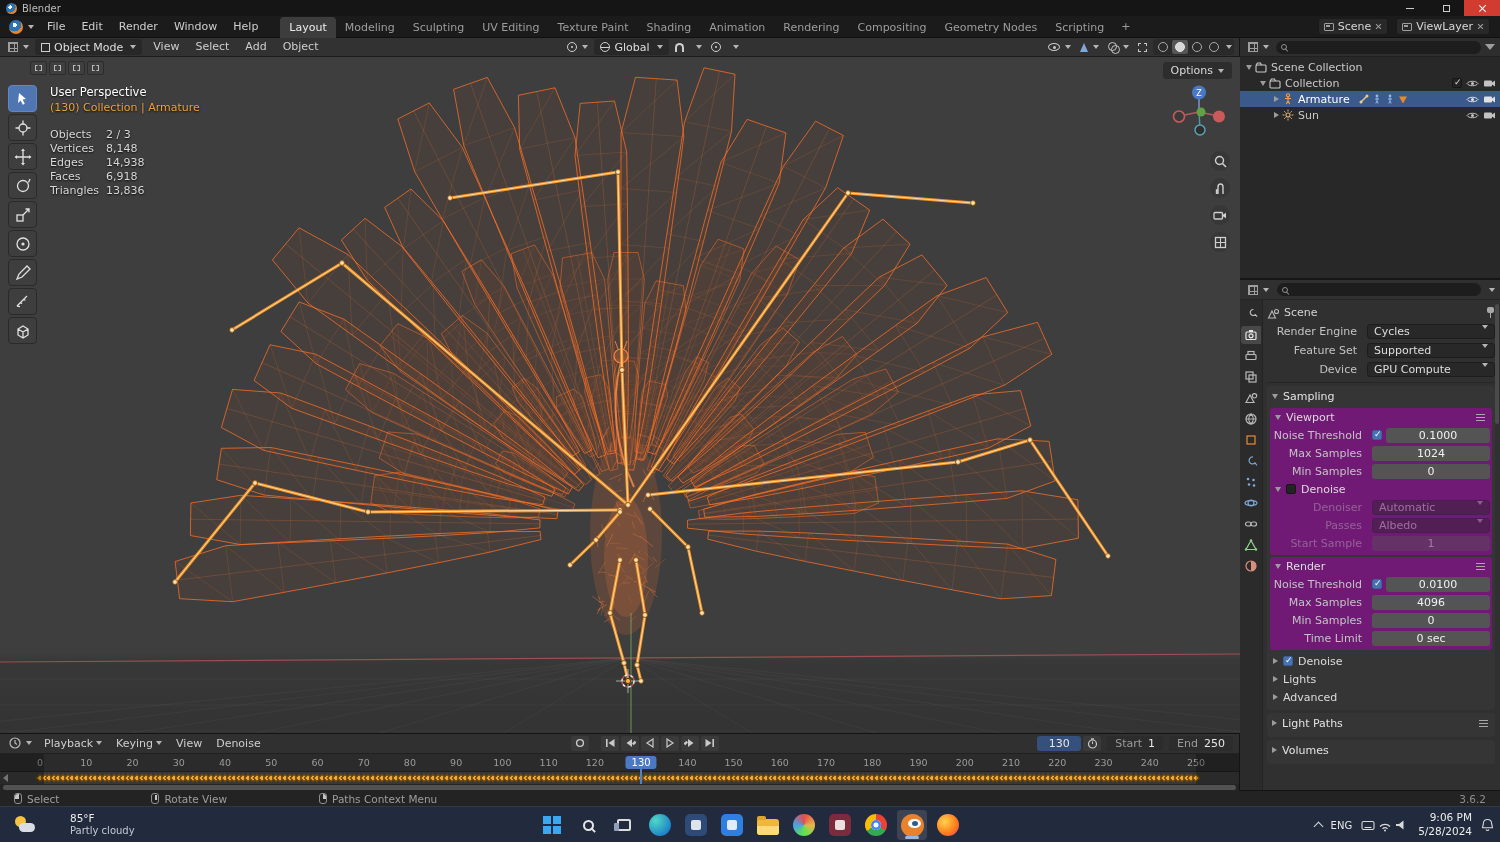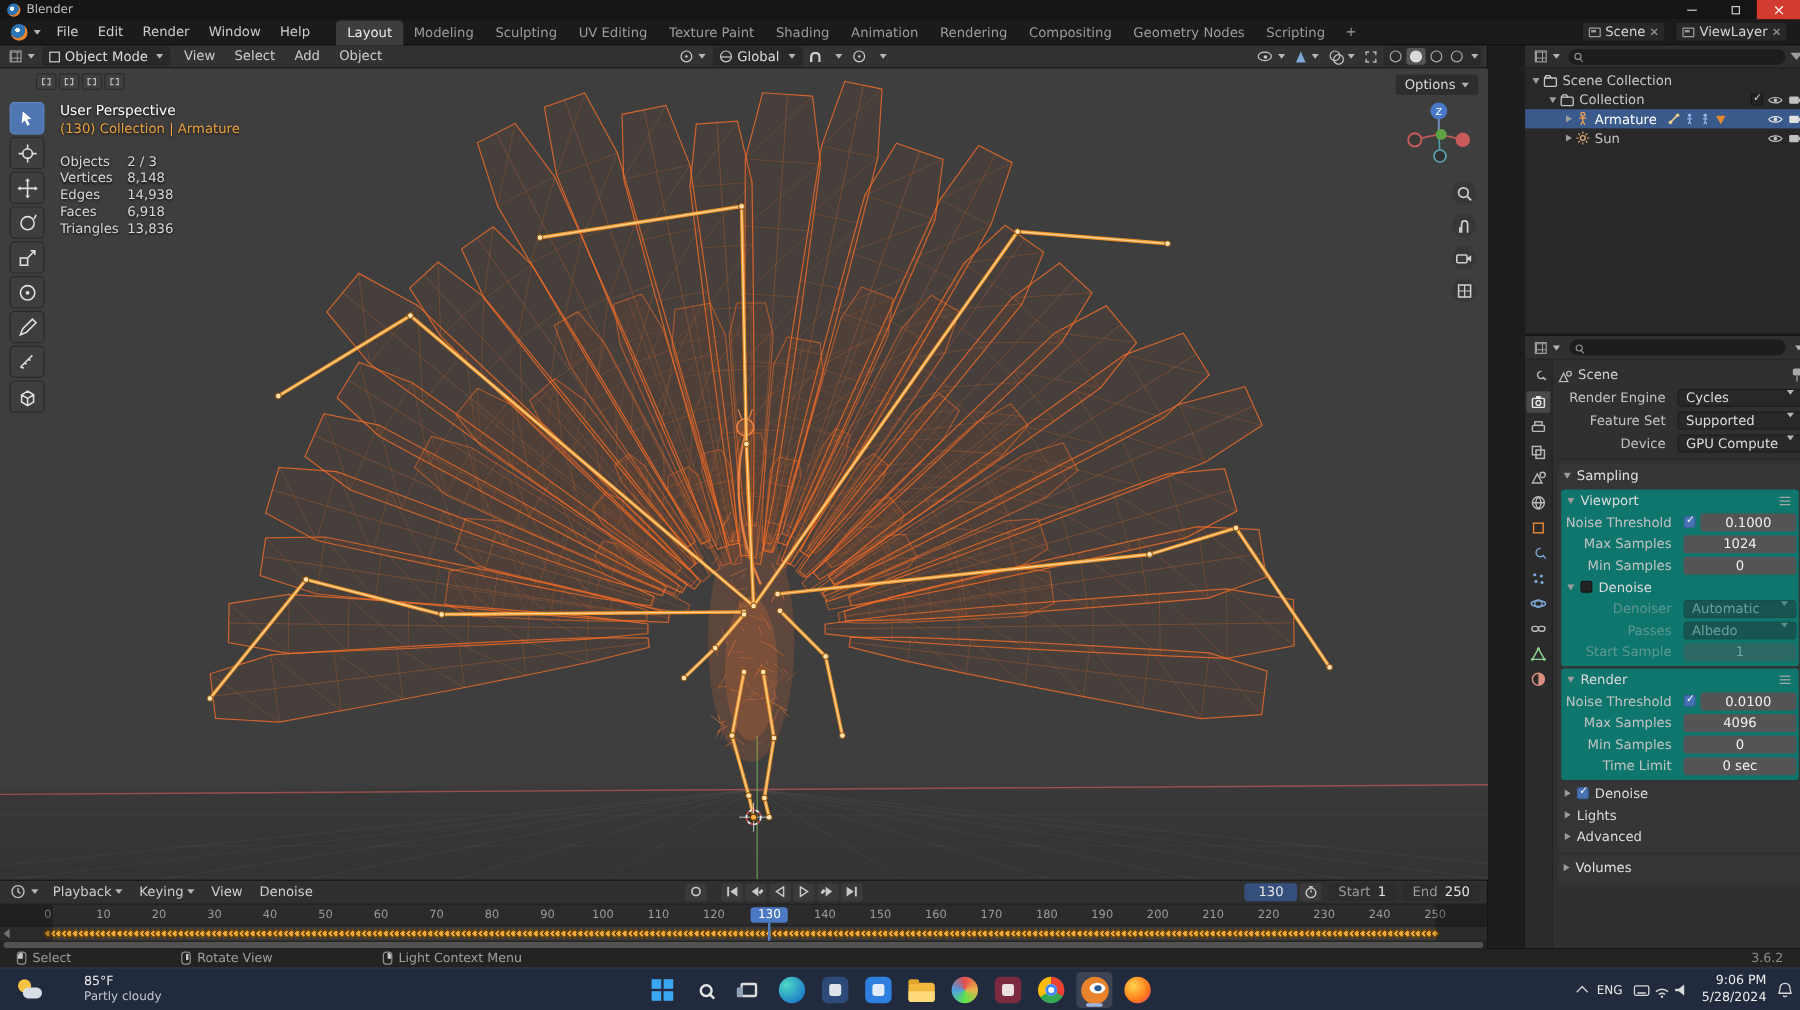--- a/index.html
+++ b/index.html
@@ -30,21 +30,21 @@
 .ws-tab.active{background:#3d3d3d;color:#ececec;}
 .add-tab{padding:3px 8px;color:#9d9d9d;}
 .topbar-right{margin-left:auto;display:flex;align-items:center;gap:8px;padding-right:6px;}
 .sel-group{display:flex;align-items:center;gap:4px;background:#282828;border:1px solid #1a1a1a;border-radius:3px;height:17px;padding:0 5px;color:#d6d6d6;}
 .mini-ic{width:10px;height:8px;border:1px solid #9e9e9e;border-radius:1px;position:relative;flex:none;}
 .mini-ic::after{content:"";position:absolute;left:1px;top:1px;width:4px;height:2px;background:#9e9e9e;}
 .sel-x{position:relative;width:7px;height:7px;opacity:.8;}
 .sel-x::before,.sel-x::after{content:"";position:absolute;left:3px;top:0;width:1px;height:7px;background:#bbb;}
 .sel-x::before{transform:rotate(45deg);} .sel-x::after{transform:rotate(-45deg);}
 
-.workrow{display:flex;height:752px;gap:31px;}
+.workrow{display:flex;height:752px;}
 .left-col{width:1240px;display:flex;flex-direction:column;border-right:1px solid #141414;}
 
 .vp-header{height:19px;background:#323232;display:flex;align-items:center;padding:0 5px;gap:3px;border-bottom:1px solid #1a1a1a;}
 .hbtn{display:flex;align-items:center;gap:2px;padding:0 3px;height:16px;border-radius:3px;}
 .pill{display:flex;align-items:center;gap:4px;background:#282828;border-radius:3px;height:16px;padding:0 6px;color:#dedede;}
 .cube-ic{width:9px;height:9px;border:1px solid #cfcfcf;position:relative;}
 .grid-ic{width:10px;height:10px;background:linear-gradient(#9e9e9e 1px,transparent 1px),linear-gradient(90deg,#9e9e9e 1px,transparent 1px);background-size:5px 5px;border:1px solid #9e9e9e;}
 .globe-ic{width:10px;height:10px;border:1px solid #cfcfcf;border-radius:50%;position:relative;}
 .globe-ic::after{content:"";position:absolute;left:0;top:4px;width:8px;height:1px;background:#cfcfcf;}
 .magnet-ic{width:9px;height:9px;border:2px solid #cfcfcf;border-bottom:none;border-radius:5px 5px 0 0;}
@@ -131,21 +131,21 @@
 .ptab.active{background:#484848;}
 .ptab svg{fill:none;}
 .props-content{flex:1;padding:3px 5px 0 4px;overflow:hidden;}
 .pc-row{display:flex;align-items:center;height:19px;gap:4px;}
 .plabel{flex:0 0 96px;text-align:right;padding-right:6px;color:#c3c3c3;white-space:nowrap;}
 .dropdown{flex:1;height:15px;background:#282828;border:1px solid #1d1d1d;border-radius:3px;display:flex;padding:0 6px;color:#dedede;gap:4px;}
 .dropdown .dd-val{flex:1;white-space:nowrap;overflow:hidden;}
 .numfield{flex:1;height:15px;background:#545454;border-radius:3px;display:flex;align-items:center;justify-content:center;color:#f1f1f1;}
 .panel{background:#353535;border-radius:4px;margin:3px 0;padding:0 3px 4px 3px;}
 .panel-header{display:flex;align-items:center;height:20px;gap:5px;color:#e2e2e2;padding:0 2px;}
-.subpanel{background:#0f766e;border-radius:3px;margin:2px 0;padding:0 2px 3px 2px;}
+.subpanel{background:#701a75;border-radius:3px;margin:2px 0;padding:0 2px 3px 2px;}
 .sub-header{display:flex;align-items:center;height:18px;gap:5px;color:#dcdcdc;padding:0 3px;}
 .preset-ic{margin-left:auto;width:11px;height:9px;position:relative;flex:none;}
 .preset-ic::before{content:"";position:absolute;left:0;top:1px;width:9px;height:1px;background:#a8a8a8;box-shadow:0 3px 0 #a8a8a8,0 6px 0 #a8a8a8;}
 .disabledrow{opacity:.42;}
 .pc-sep{height:1px;background:#262626;margin:3px 0;}
 .pin-ic{margin-left:auto;width:9px;height:11px;position:relative;}
 .pin-ic::before{content:"";position:absolute;left:1px;top:0;width:7px;height:6px;background:#a8a8a8;border-radius:2px;}
 .pin-ic::after{content:"";position:absolute;left:4px;top:6px;width:1px;height:5px;background:#a8a8a8;}
 .props-scroll{position:absolute;right:1px;top:24px;width:4px;height:120px;background:#4a4a4a;border-radius:2px;}
 
@@ -1509,20 +1509,27 @@
               </div>
               <div class="sub-header">
                 <span class="tri-r"></span>
                 <span>Advanced</span>
               </div>
             </div>
 
             <div class="panel">
               <div class="panel-header">
                 <span class="tri-r"></span>
+                <span>Light Paths</span>
+                <span class="preset-ic"></span>
+              </div>
+            </div>
+            <div class="panel">
+              <div class="panel-header">
+                <span class="tri-r"></span>
                 <span>Volumes</span>
               </div>
             </div>
           </div>
         </div>
         <div class="props-scroll"></div>
       </div>
     </div>
   </div>
 
@@ -1530,21 +1537,21 @@
     <span class="hint">
         <span class="mouse left"></span>
         <span>Select</span>
       </span>
     <span class="hint" style="margin-left:92px">
         <span class="mouse middle"></span>
         <span>Rotate View</span>
       </span>
     <span class="hint" style="margin-left:92px">
         <span class="mouse right"></span>
-        <span>Light Context Menu</span>
+        <span>Paths Context Menu</span>
       </span>
     <span style="margin-left:auto;color:#8d8d8d">3.6.2</span>
   </div>
 
   <div class="taskbar">
     <div class="weather">
       <span class="weather-ic">
           <span class="sun"></span>
           <span class="cloud"></span>
         </span>

